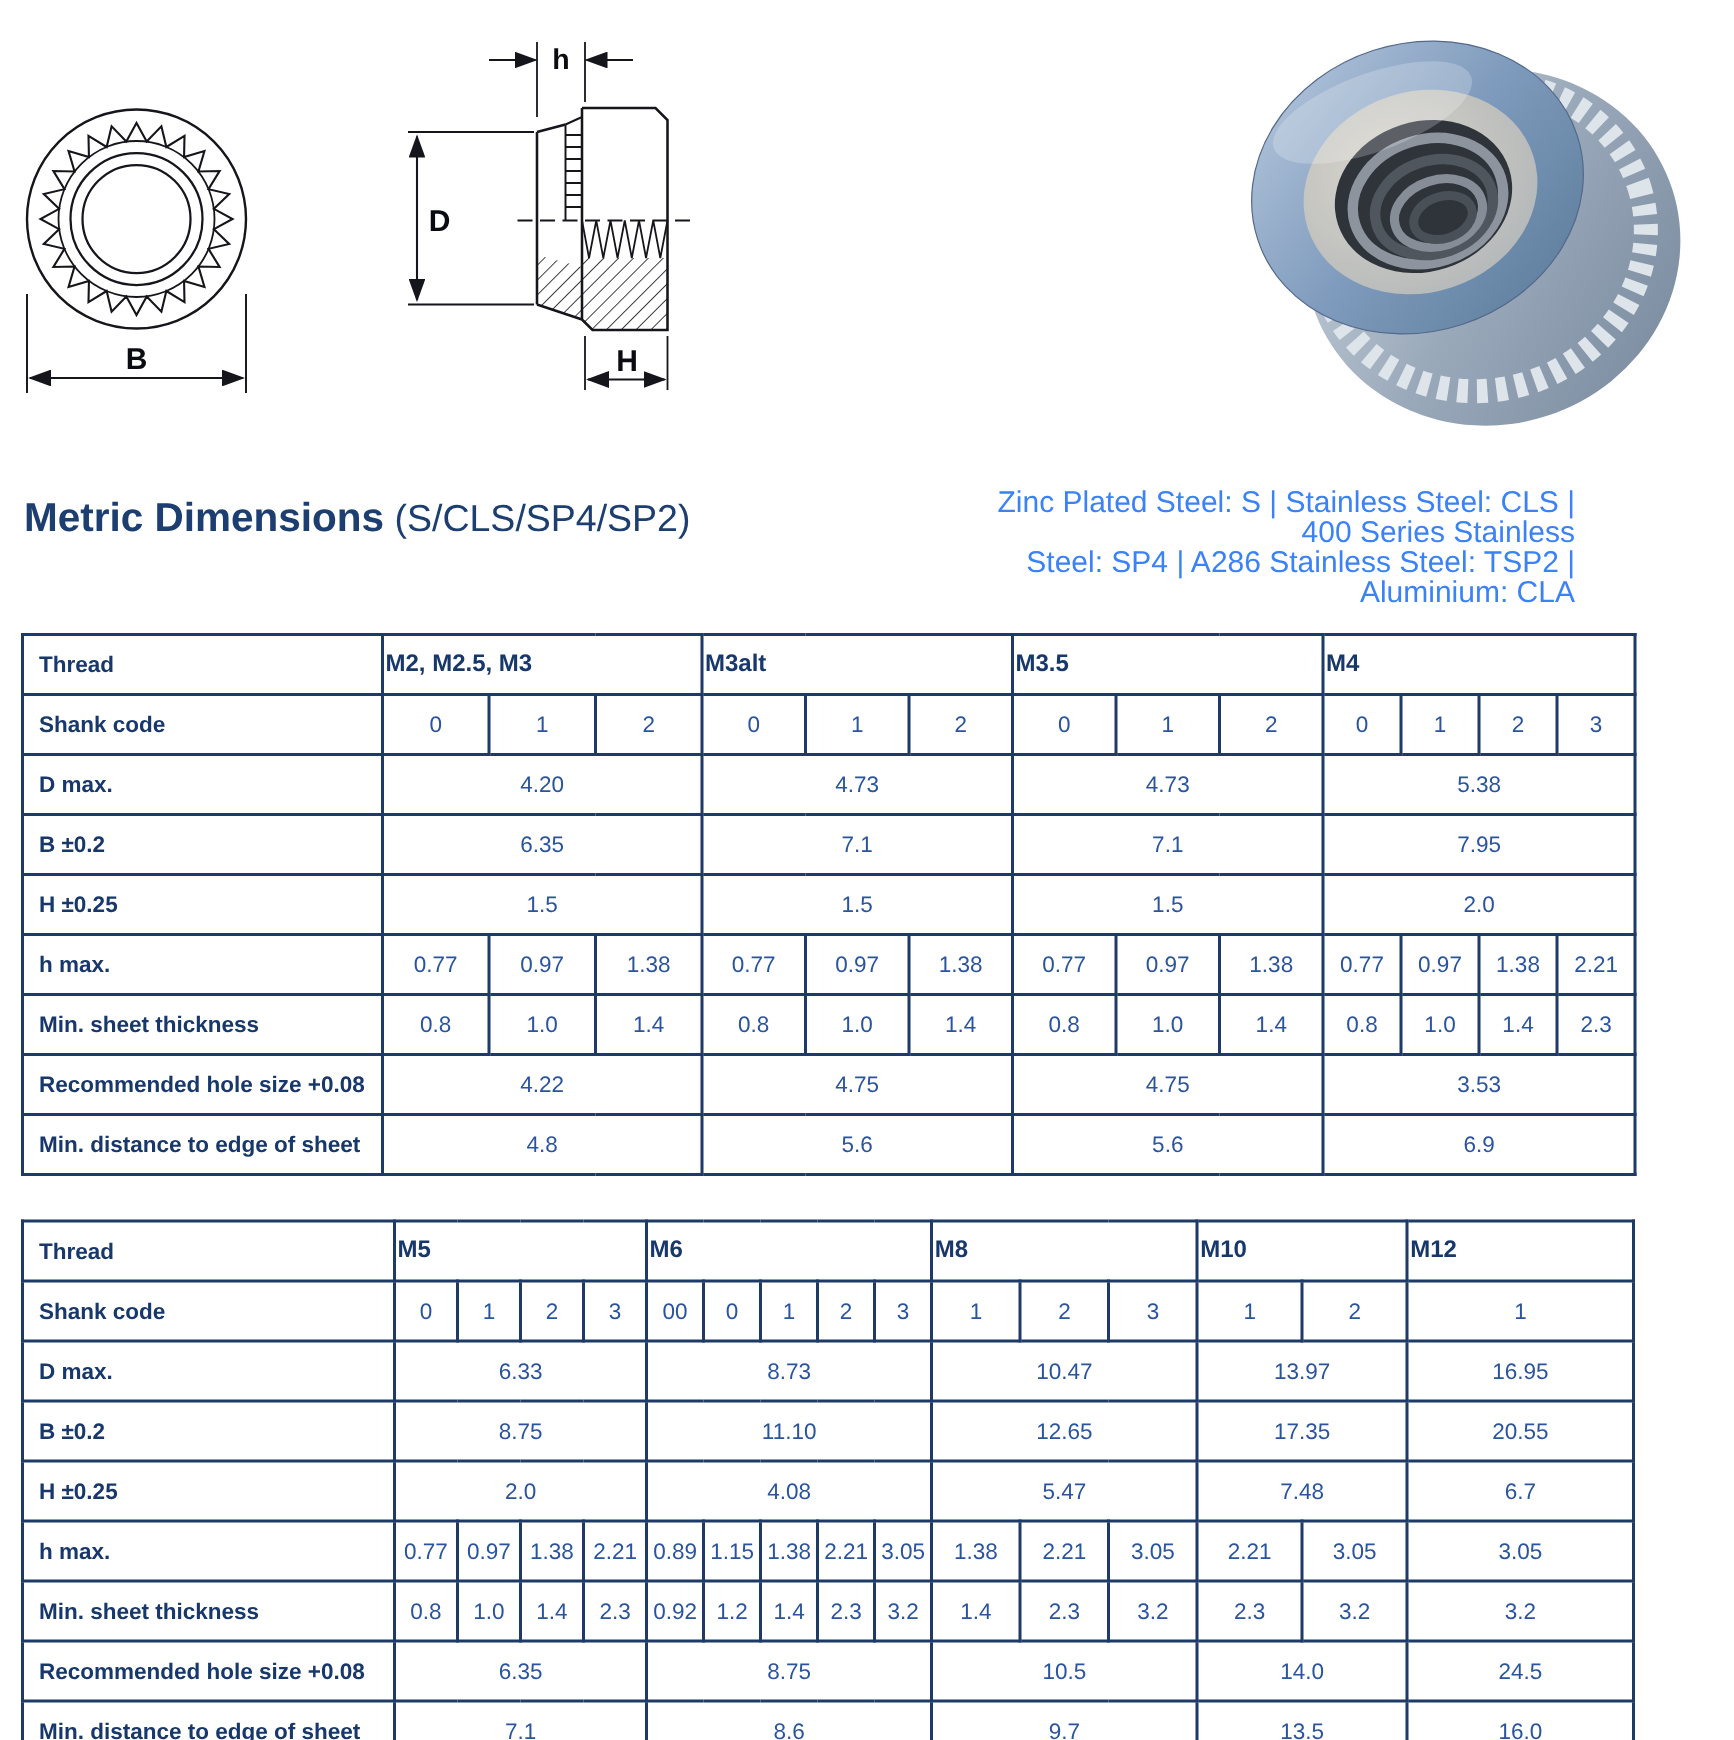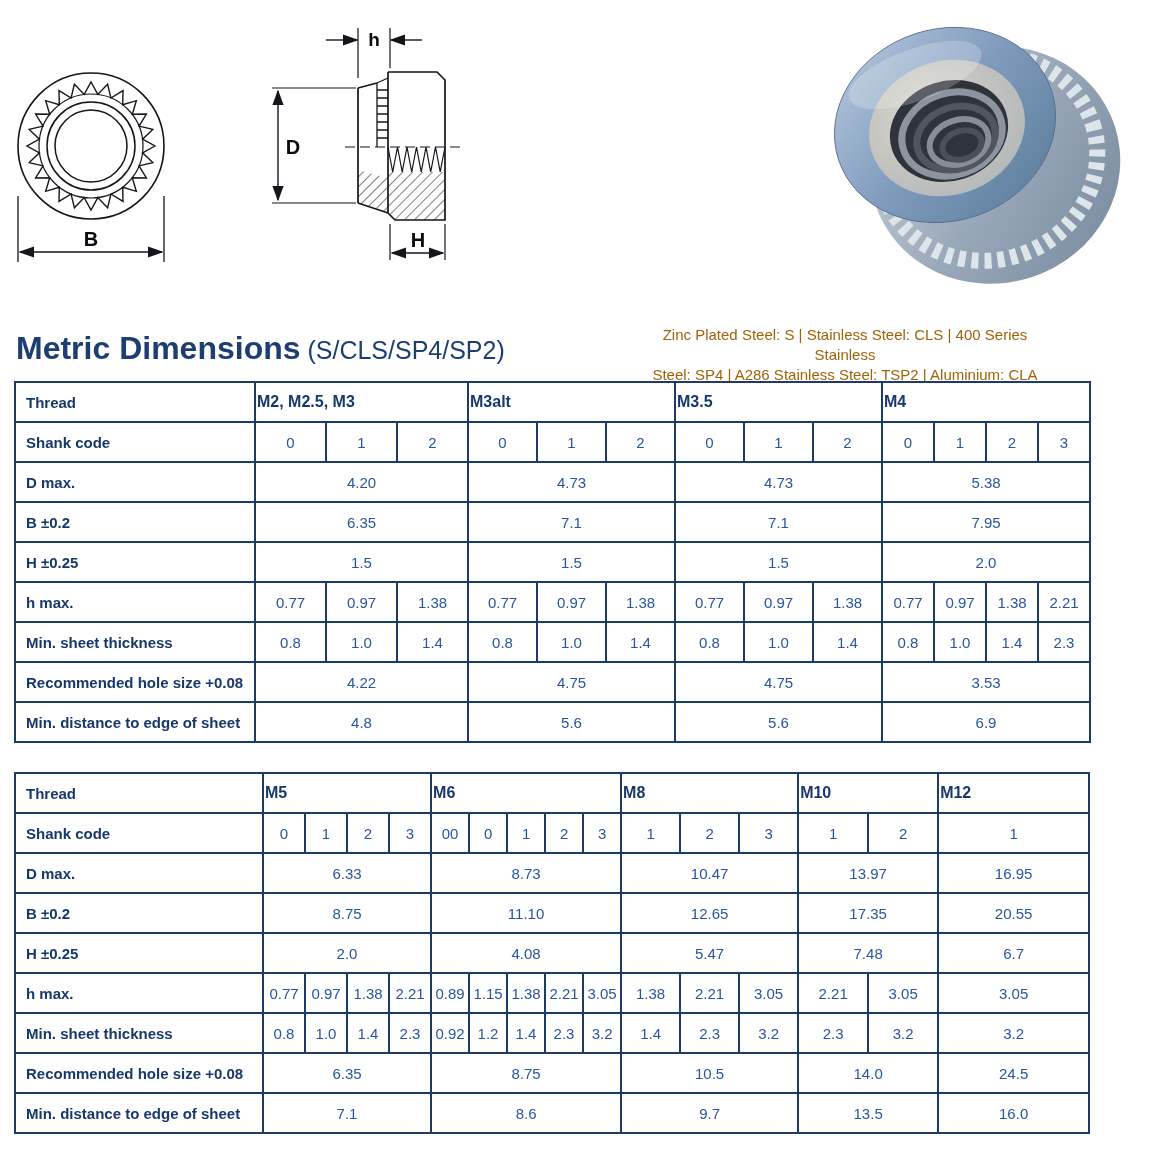--- a/index.html
+++ b/index.html
@@ -3,27 +3,27 @@
 <meta charset="utf-8">
 <style>
   html,body{margin:0;padding:0;}
   body{
     width:1156px;height:1160px;position:relative;background:#ffffff;
     font-family:"Liberation Sans", sans-serif;overflow:hidden;
   }
   .abs{position:absolute;}
   
   #title{left:16px;top:330px;color:#1c3e70;white-space:nowrap;}
-  #title .tb{font-weight:bold;font-size:32px;}
+  #title .tb{font-weight:bold;font-size:27px;}
   #title .ts{font-weight:normal;font-size:25px;}
   
-  #materials{left:640px;top:325px;width:410px;text-align:center;color:#a16207;
-    font-size:15px;line-height:20px;font-weight:normal;}
+  #materials{left:640px;top:325px;width:410px;text-align:right;color:#3b82f6;
+    font-size:20px;line-height:20px;font-weight:normal;}
   
-  table.dim{border-collapse:collapse;table-layout:fixed;width:1074px;position:absolute;left:14px;}
+  table.dim{border-collapse:collapse;table-layout:fixed;width:1074px;position:absolute;left:14px;margin-top:41px;}
   #tbl1{top:381px;} #tbl2{top:772px;}
   table.dim td{border:2px solid #1e3a66;overflow:hidden;white-space:nowrap;}
   table.dim tr{height:40px;}
   td.lbl{font-weight:bold;color:#18386b;font-size:15px;padding-left:10px;text-align:left;}
   td.hdr{font-weight:bold;color:#18386b;font-size:16px;}
   td.v{font-weight:normal;color:#2a549e;font-size:15px;text-align:center;padding:0 1px;}
   
   #front-view{left:8px;top:60px;width:170px;height:215px;}
   #side-view{left:255px;top:20px;width:212px;height:248px;}
   #nut-photo{left:795px;top:5px;width:340px;height:300px;}

